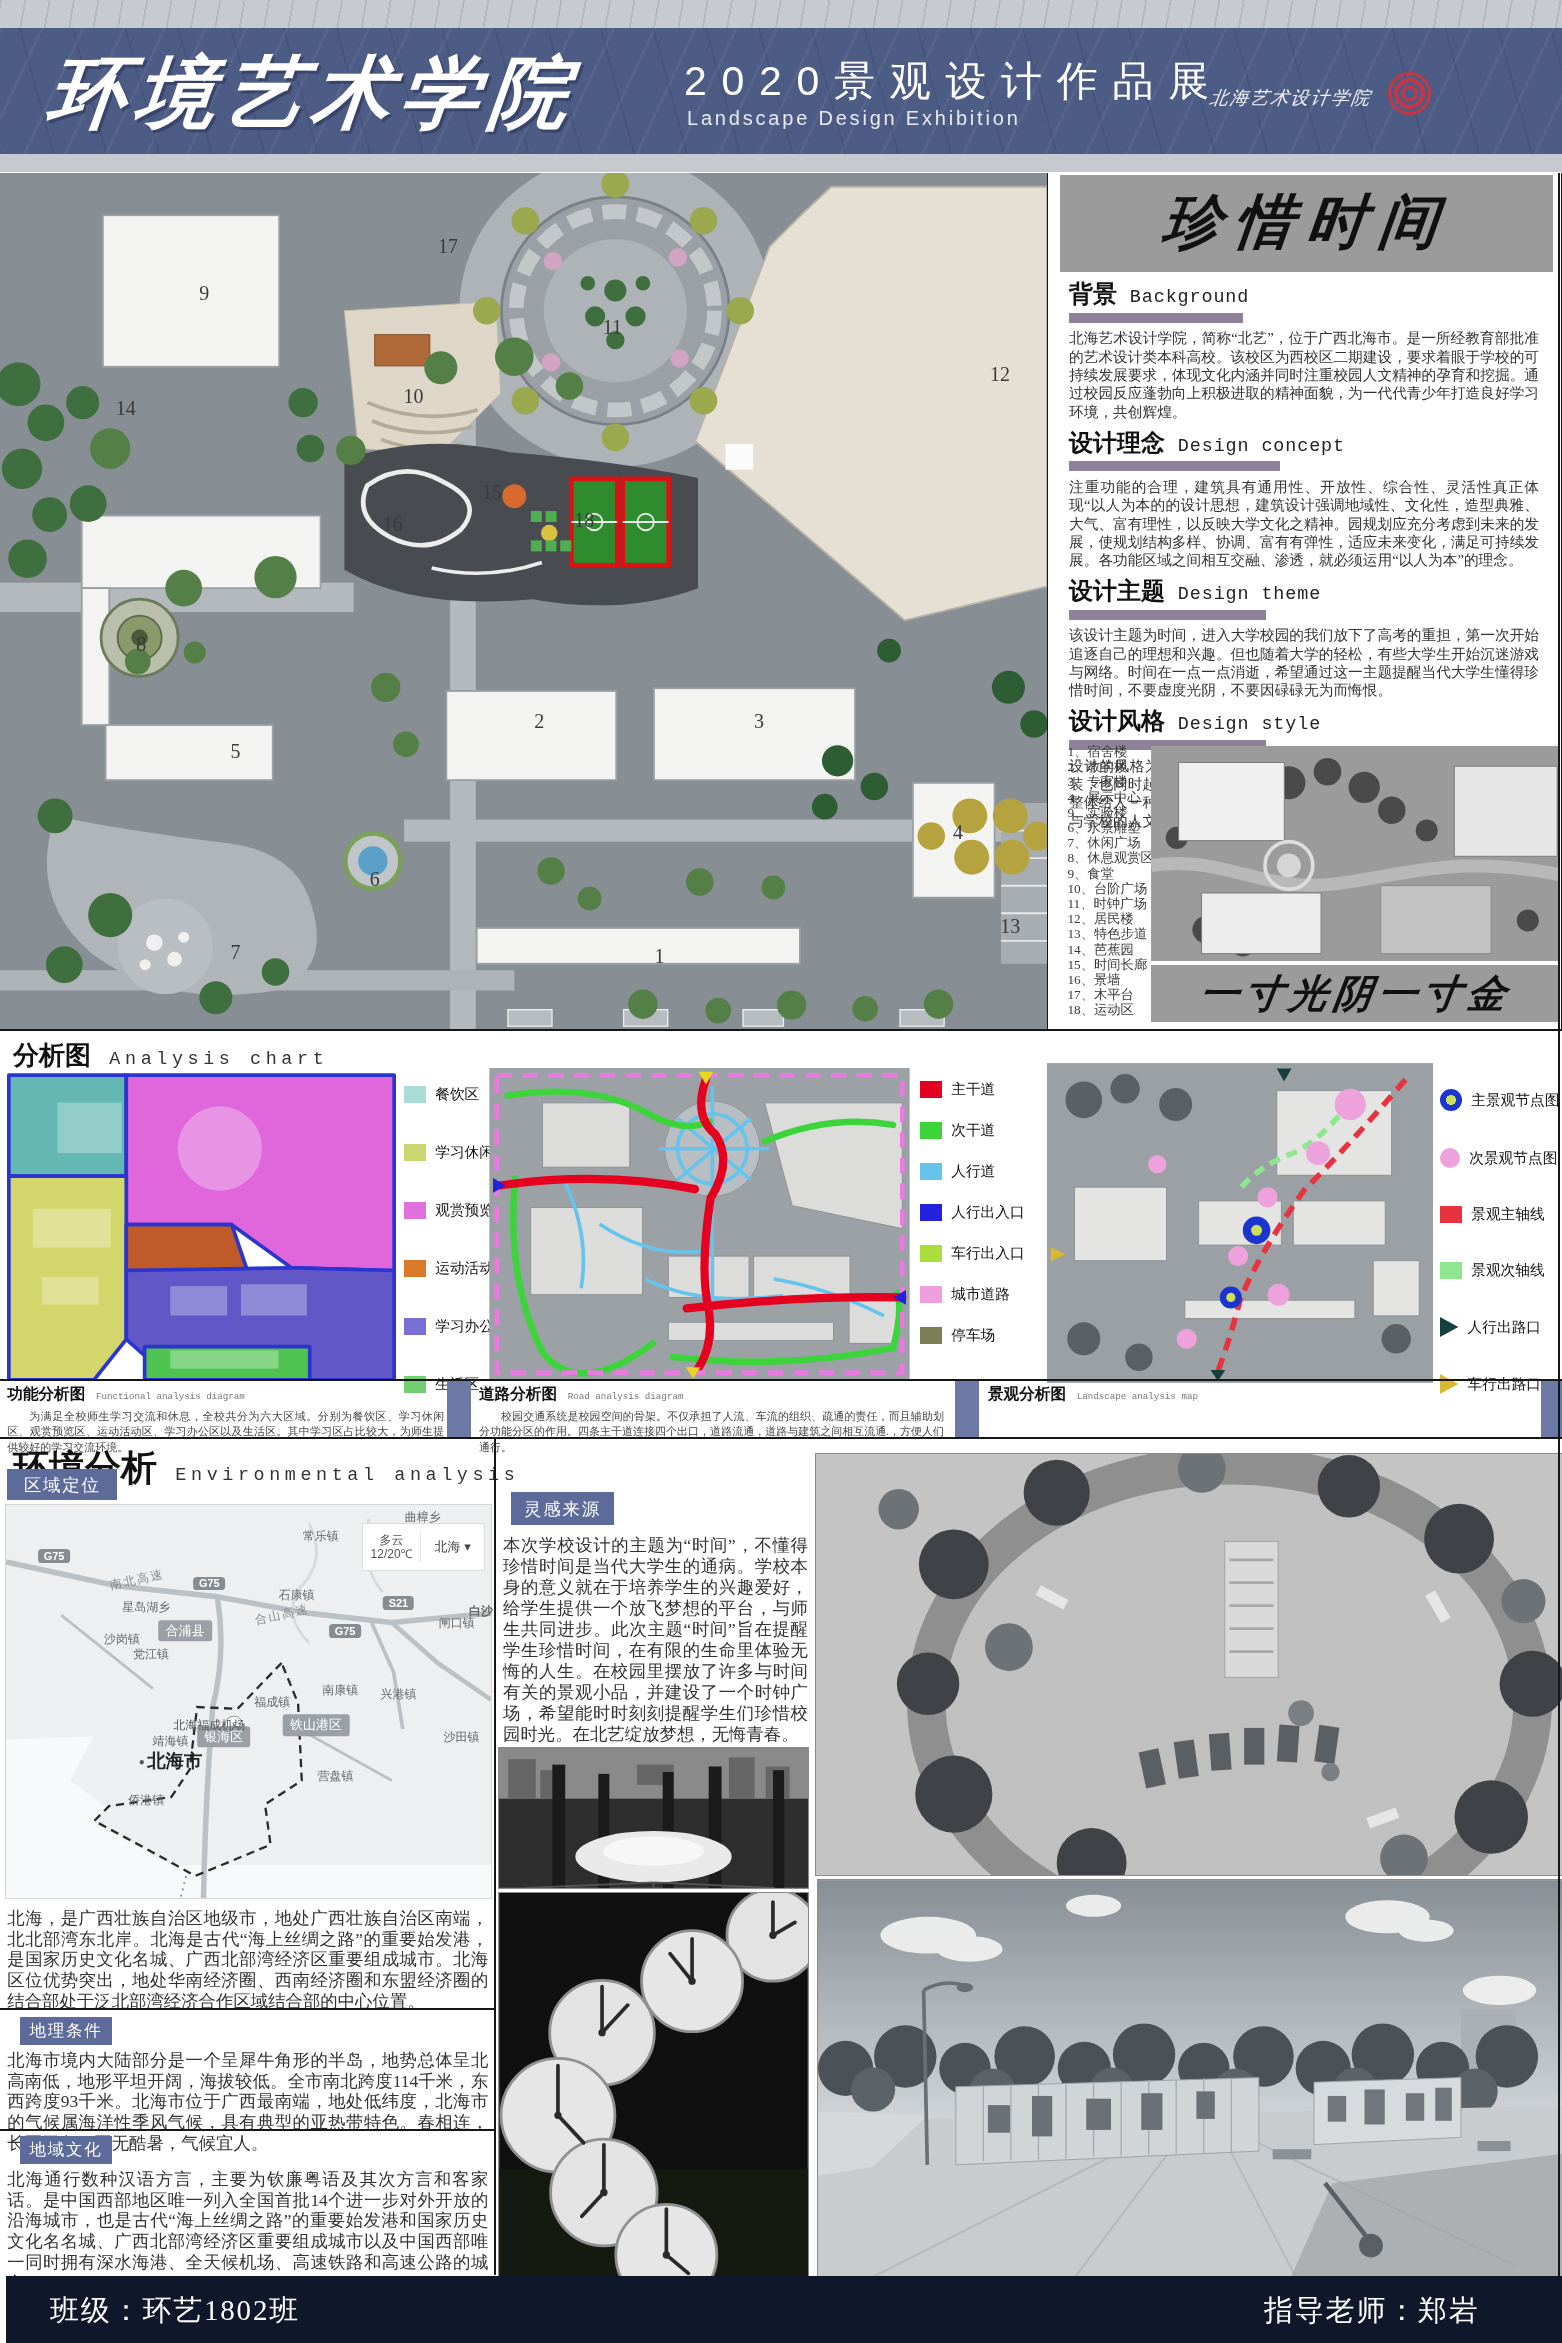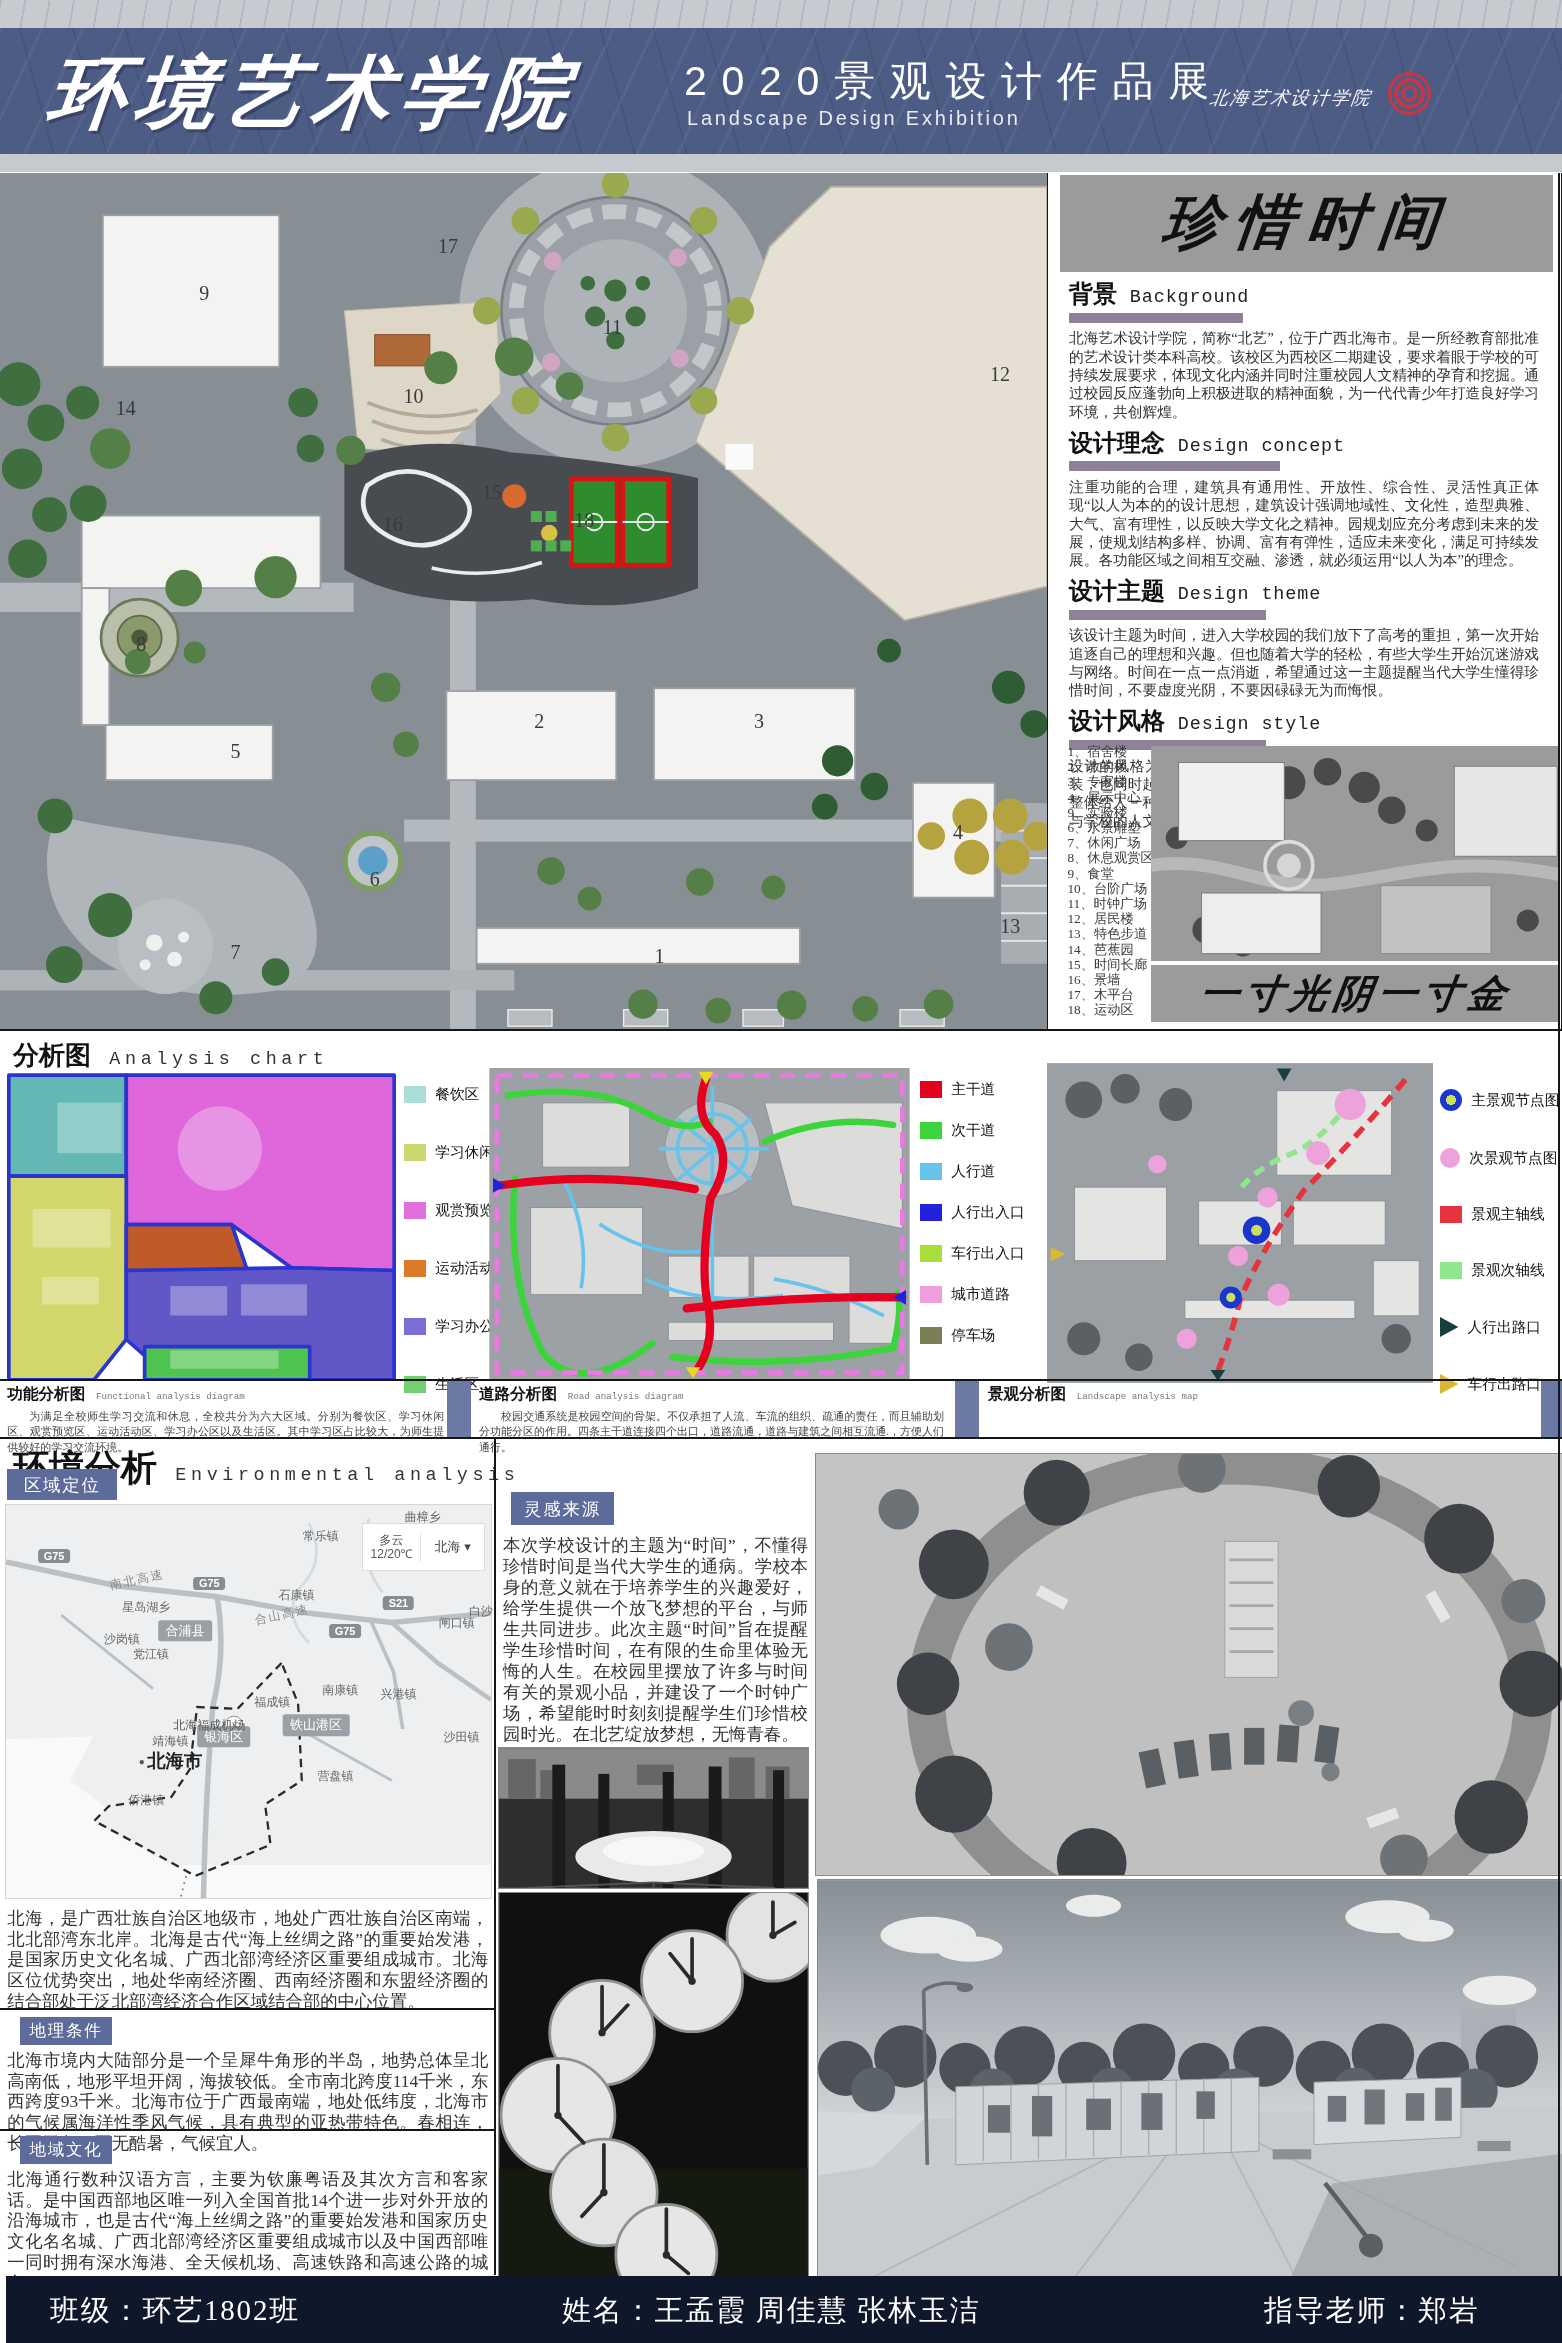--- a/index.html
+++ b/index.html
@@ -617,21 +617,21 @@
         <div class="map-place town" style="left: 86%; top: 3%;">曲樟乡</div>
         <div class="map-place town" style="left: 65%; top: 8%;">常乐镇</div>
         <div class="map-place roadname" style="left: 27%; top: 19%;">南北高速</div>
         <div class="map-place town" style="left: 60%; top: 23%;">石康镇</div>
         <div class="map-place roadname" style="left: 57%; top: 28%;">合山高速</div>
         <div class="map-place badge" style="left: 10%; top: 13%;">G75</div>
         <div class="map-place badge" style="left: 42%; top: 20%;">G75</div>
         <div class="map-place badge" style="left: 70%; top: 32%;">G75</div>
         <div class="map-place badge" style="left: 81%; top: 25%;">S21</div>
         <div class="map-place town" style="left: 93%; top: 30%;">闸口镇</div>
-        <div class="map-place town" style="left: 98%; top: 27%;">白沙</div>
+        <div class="map-place town" style="left: 98%; top: 27%; font-weight: bold;">白沙</div>
         <div class="map-place town" style="left: 29%; top: 26%; text-align: center;">星岛湖乡</div>
         <div class="map-place town" style="left: 24%; top: 34%;">沙岗镇</div>
         <div class="map-place area" style="left: 37%; top: 32%;">合浦县</div>
         <div class="map-place town" style="left: 30%; top: 38%;">党江镇</div>
         <div class="map-place town" style="left: 69%; top: 47%;">南康镇</div>
         <div class="map-place town" style="left: 81%; top: 48%;">兴港镇</div>
         <div class="map-place town" style="left: 55%; top: 50%;">福成镇</div>
         <div class="map-place area" style="left: 64%; top: 56%;">铁山港区</div>
         <div class="map-place area" style="left: 45%; top: 59%;">银海区</div>
         <div class="map-place town" style="left: 34%; top: 60%;">靖海镇</div>
@@ -863,18 +863,17 @@
       <polygon points="560,330 810,298 810,432 515,432" fill="#9da2a5" opacity="0.65"></polygon>
       <line x1="552" y1="330" x2="600" y2="392" stroke="#5a5f63" stroke-width="5"></line>
       <circle cx="602" cy="398" r="13" fill="#5a5f63"></circle>
     </svg>
   </div>
 
   <div class="col-line" style="left:1558px;top:173px;width:1.8px;height:2103px;"></div>
 
   <div id="footer" class="abs">
     <span class="foot-txt" style="left:44px;">班级：环艺1802班</span>
-    <span class="foot-txt" style="left:556px;">姓名：王孟霞 周佳慧 张林玉洁</span>
     <span class="foot-txt" style="left:1258px;">指导老师：郑岩</span>
   </div>
 
 </div>
 
 
 </body></html>

